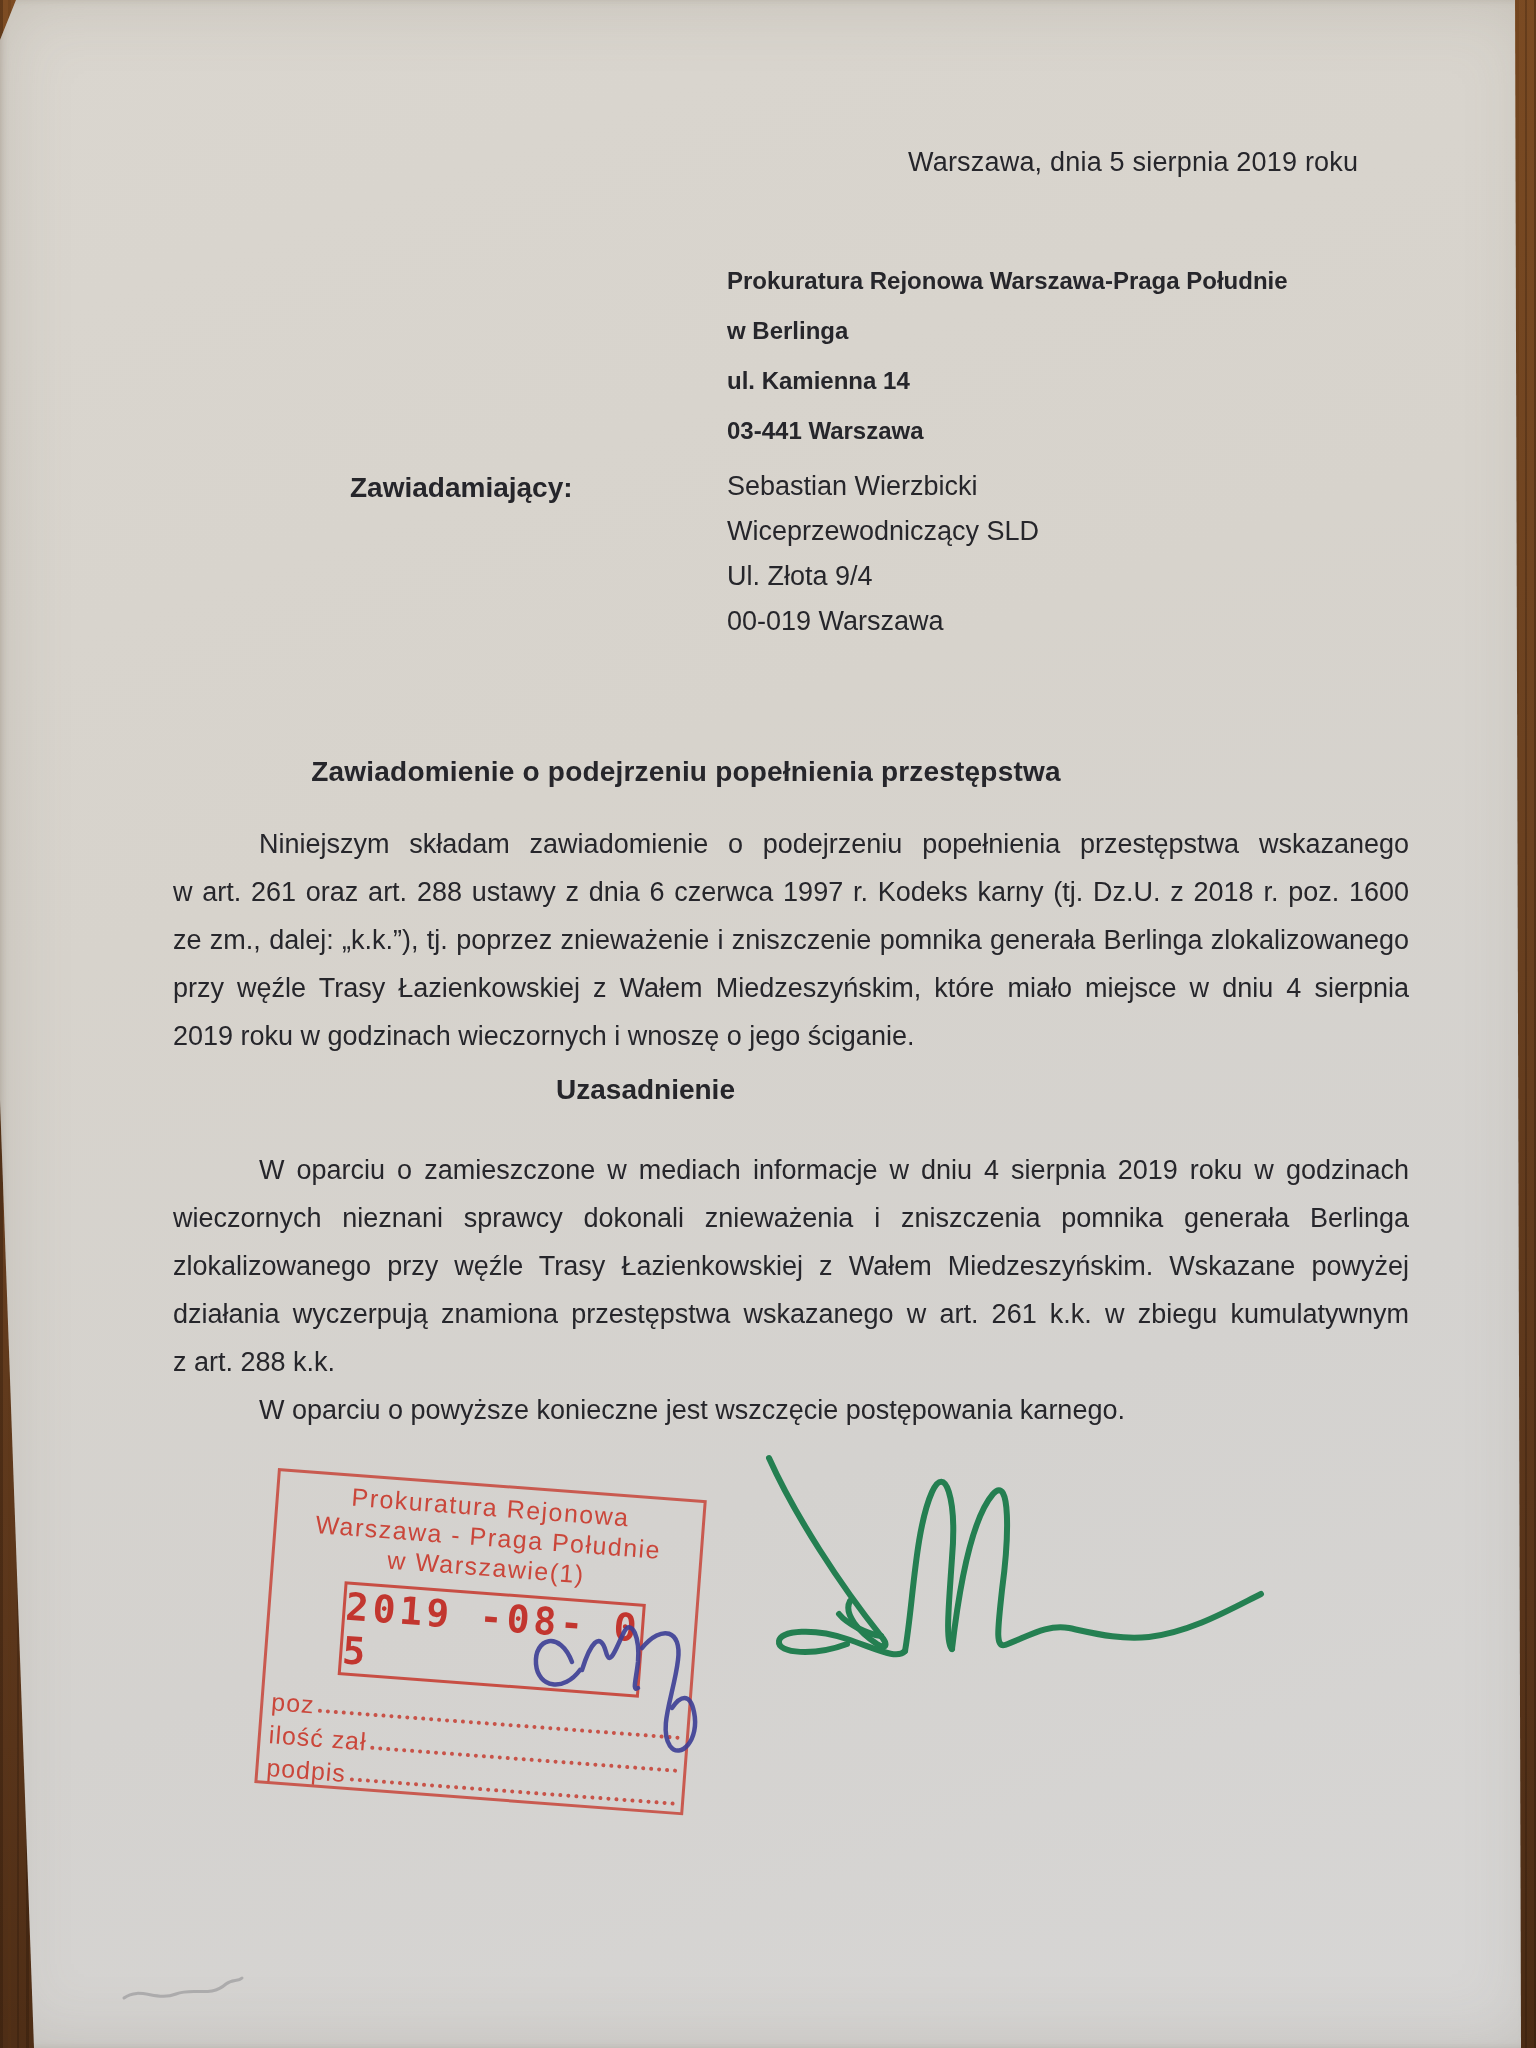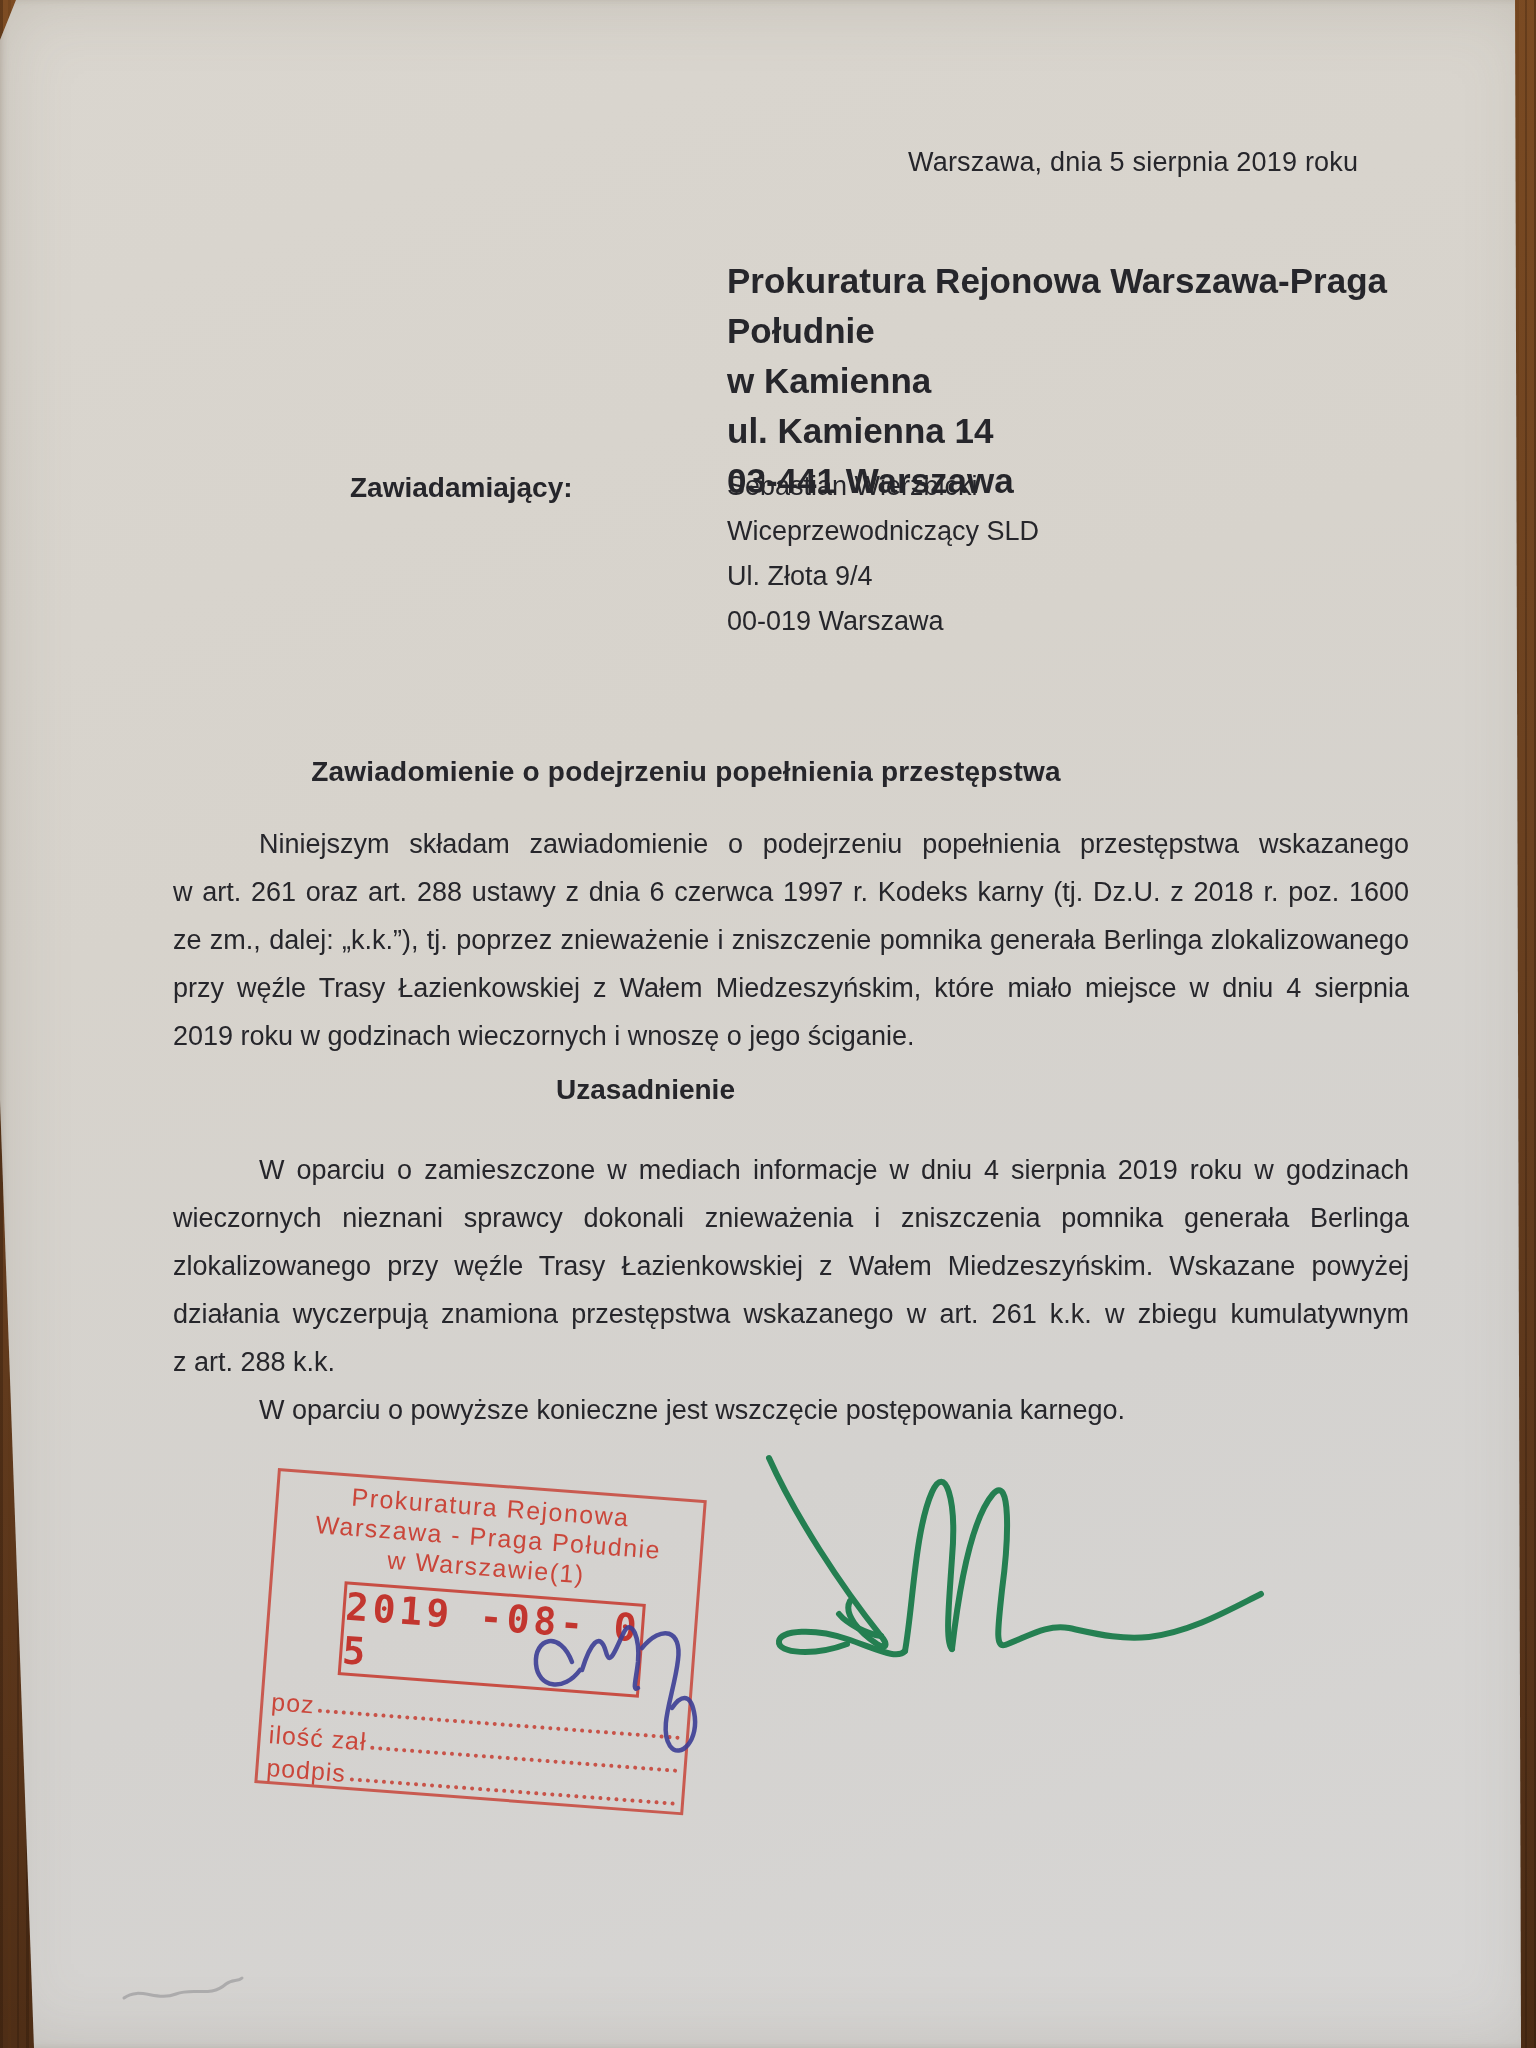--- a/index.html
+++ b/index.html
@@ -17,21 +17,21 @@
   .paper{
     position:absolute;inset:0;
     clip-path:polygon(16px 0, 1515px 0, 1521px 100%, 34px 100%, 0 1100px, 0 40px);
     background:linear-gradient(160deg,#dad6cf 0%,#d7d3cc 38%,#d4d2cf 68%,#d7d6d5 100%);
     box-shadow:inset 0 0 70px rgba(120,110,92,.22), inset -10px 0 14px -7px rgba(90,70,50,.35), inset 6px 0 10px -6px rgba(90,70,50,.30);
     padding-left:48px;
   }
   .txt{position:absolute;color:#26262b;font-size:27px;line-height:48px;}
   .bold{font-weight:bold;}
   .date-line{left:908px;top:138px;letter-spacing:.2px;}
-  .recipient{left:727px;top:256px;line-height:50px;font-size:35px;}
+  .recipient{left:727px;top:256px;line-height:50px;font-size:24px;}
   .notifier-label{left:350px;top:464px;font-size:28px;}
   .notifier{left:727px;top:464px;line-height:45px;}
   .title{left:0;top:748px;width:1372px;text-align:center;font-size:28px;letter-spacing:.2px;}
   .para{left:173px;top:0;width:1236px;}
   .p1{top:820px;}
   .heading2{left:0;top:1066px;width:1291px;text-align:center;font-size:28px;}
   .p2{top:1146px;}
   .jline{text-align:justify;text-align-last:justify;}
   .indent{text-indent:86px;}
   
@@ -58,21 +58,21 @@
 </style>
 </head>
 <body>
 
 <div class="paper">
 
   <div class="txt date-line">Warszawa, dnia 5 sierpnia 2019 roku</div>
 
   <div class="txt bold recipient">
     <div>Prokuratura Rejonowa Warszawa-Praga Południe</div>
-    <div>w Kamienna</div>
+    <div>w Berlinga</div>
     <div>ul. Kamienna 14</div>
     <div>03-441 Warszawa</div>
   </div>
 
   <div class="txt bold notifier-label">Zawiadamiający:</div>
   <div class="txt notifier">
     <div>Sebastian Wierzbicki</div>
     <div>Wiceprzewodniczący SLD</div>
     <div>Ul. Złota 9/4</div>
     <div>00-019 Warszawa</div>

